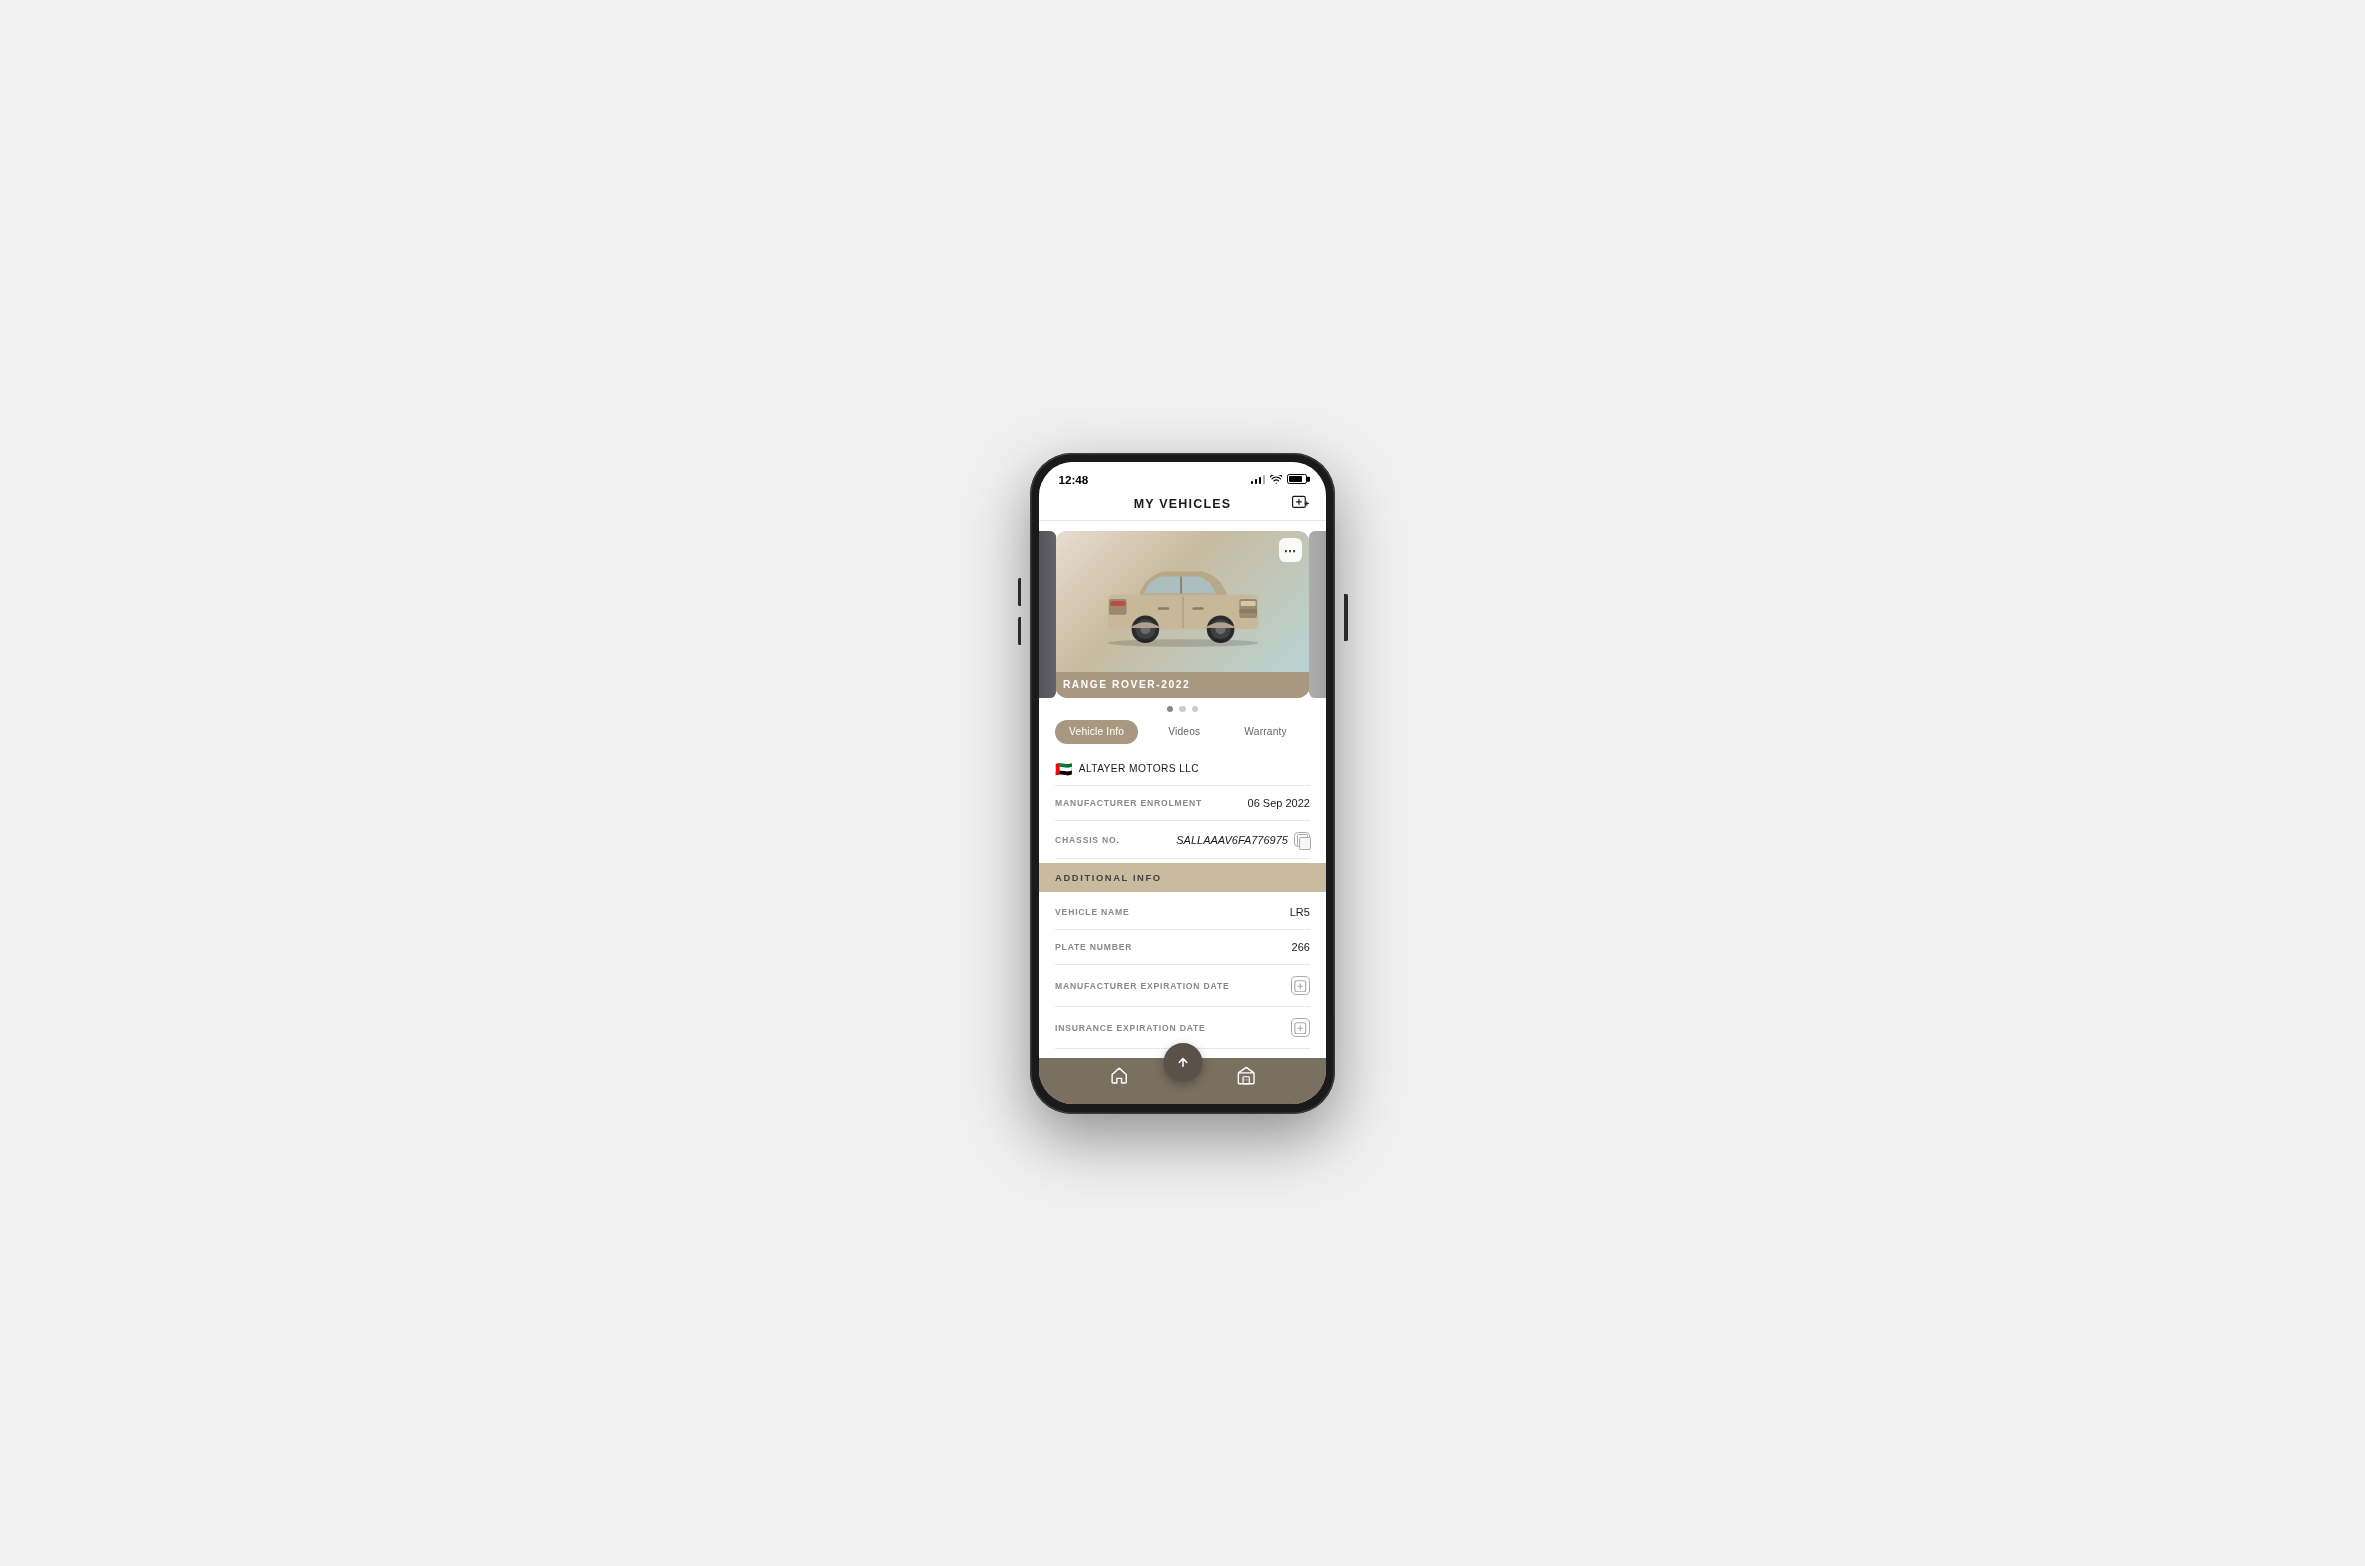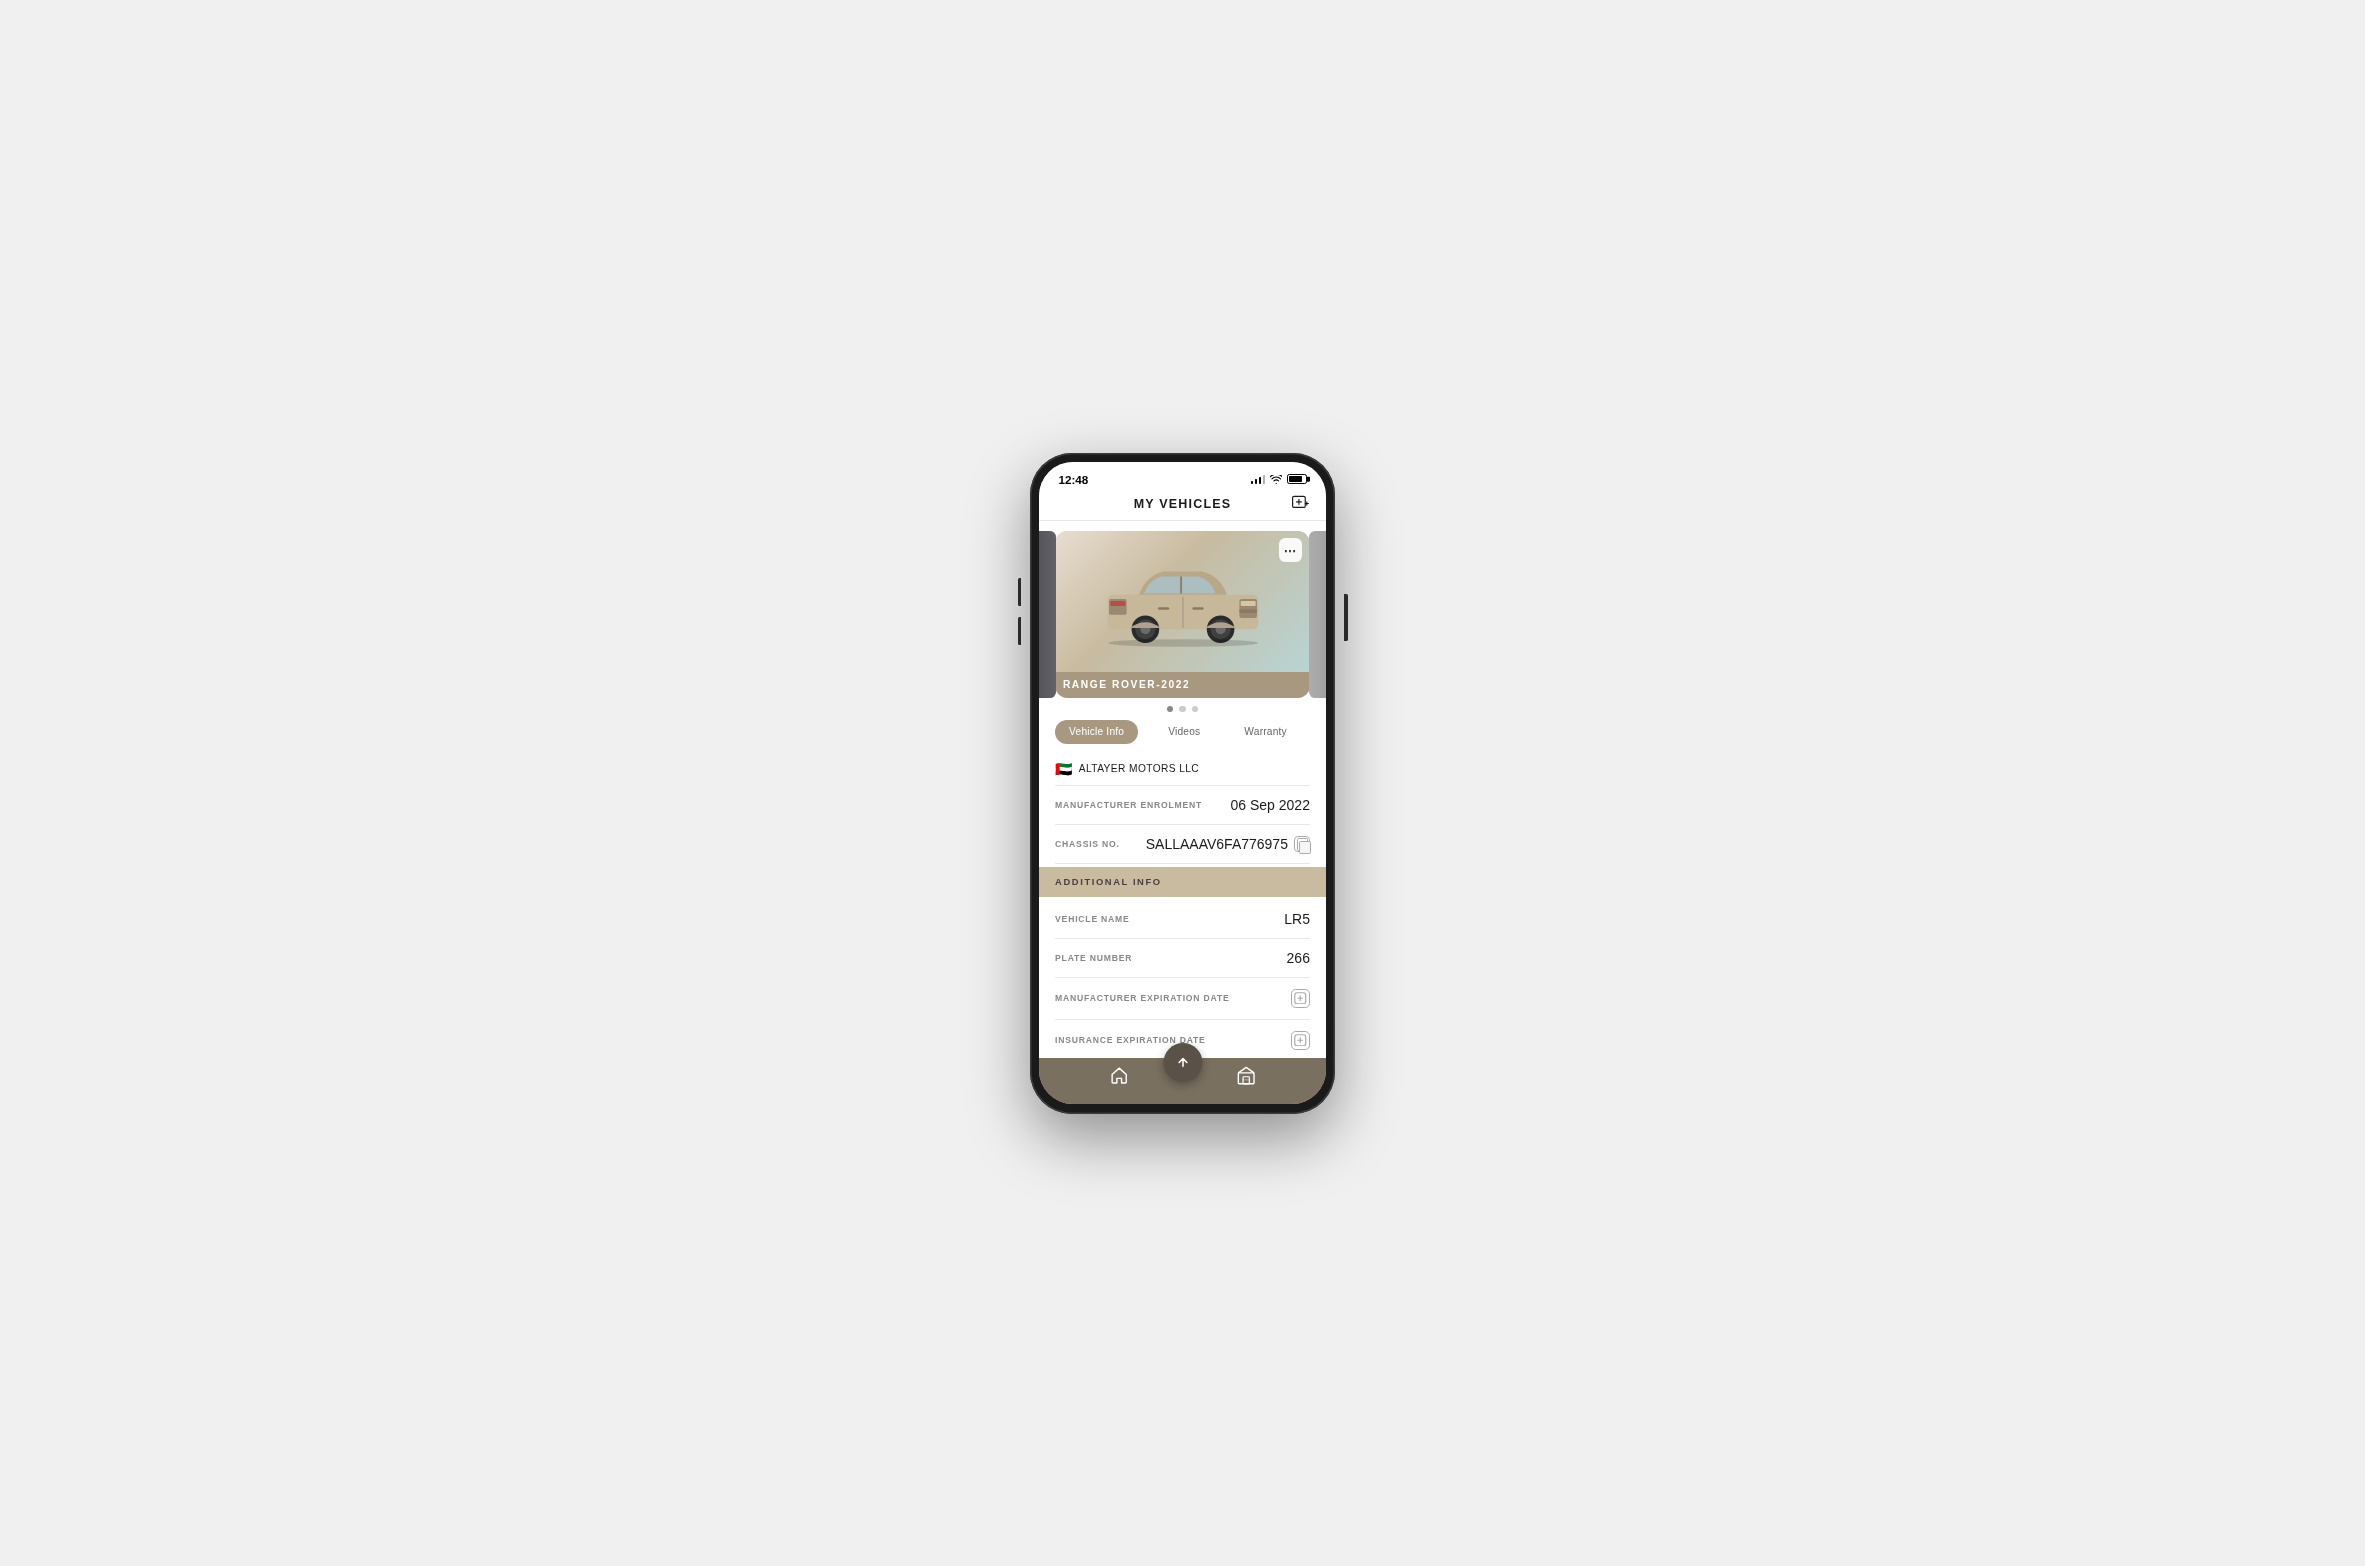--- a/index.html
+++ b/index.html
@@ -301,29 +301,30 @@
     }
 
     .info-label {
       font-size: 8.6px;
       font-weight: 600;
       letter-spacing: 0.8px;
       color: #888;
     }
 
     .info-value {
-      font-size: 14px;
+      font-size: 11px;
       font-weight: 500;
       color: #1a1a1a;
     }
 
     .chassis-row {
       display: flex;
       align-items: center;
       gap: 6.3px;
+      font-style: italic;
     }
 
     .copy-btn {
       width: 17px;
       height: 17px;
       border: 1.2px solid #aaa;
       border-radius: 3.9px;
       display: flex;
       align-items: center;
       justify-content: center;

